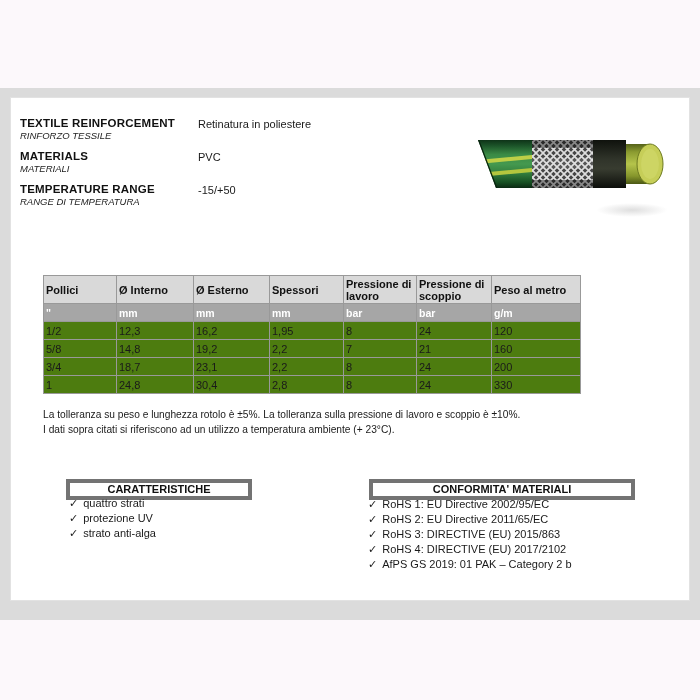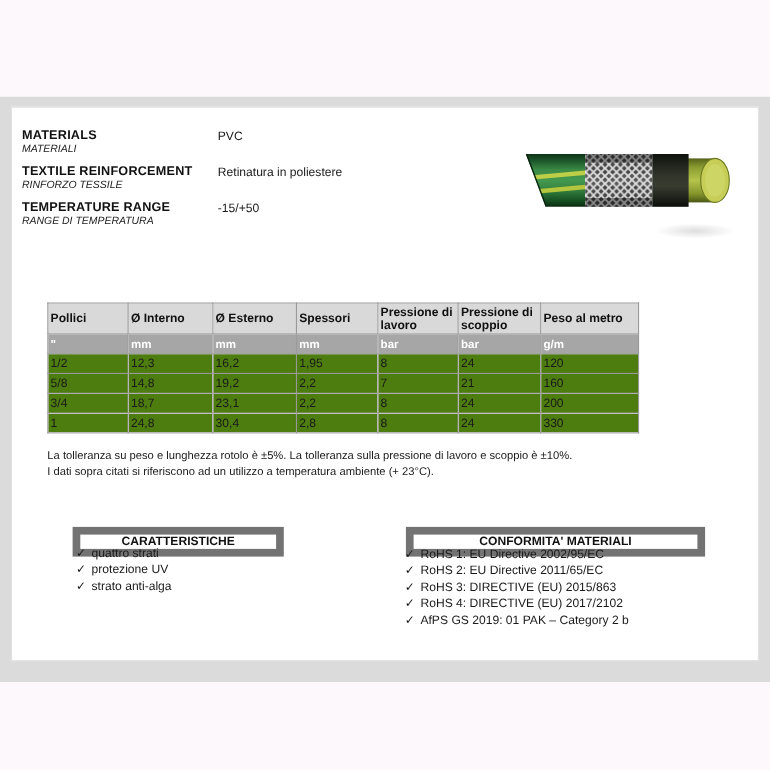--- a/index.html
+++ b/index.html
@@ -26,21 +26,21 @@
   .spec-table col.c1{width:73px}.spec-table col.c2{width:77px}.spec-table col.c3{width:76px}
   .spec-table col.c4{width:74px}.spec-table col.c5{width:73px}.spec-table col.c6{width:75px}
   .spec-table col.c7{width:89px}
   .hrow th{background:#d9d9d9;height:27px;font-size:11px;font-weight:bold;color:#111;line-height:12px;}
   .urow th{background:#a6a6a6;height:17px;font-size:10.5px;font-weight:bold;color:#ffffff;}
   .spec-table td{height:17px;font-size:11px;color:#1a1a1a;background:#4d7c0f;}
   
   .notes{position:absolute;left:32px;top:309px;}
   .note-line{font-size:10.2px;line-height:15px;color:#1a1a1a;white-space:nowrap;}
   
-  .box{position:absolute;top:381px;height:13px;line-height:13px;border:7px solid #737373;
+  .box{position:absolute;top:381px;height:13px;line-height:13px;border:4px solid #737373;
     background:#fff;text-align:center;font-size:11px;font-weight:bold;color:#111;}
   .carat-box{left:55px;width:178px;}
   .conf-box{left:358px;width:258px;}
   
   .checklist{list-style:none;margin:0;padding:0;position:absolute;font-size:11px;color:#1a1a1a;}
   .carat-list{left:58px;top:398px;}
   .conf-list{left:357px;top:399px;}
   .check-item{line-height:15px;white-space:nowrap;}
   .check{margin-right:5px;font-size:11px;color:#1a1a1a;}
 </style>
@@ -48,31 +48,31 @@
 <body>
 
 <div class="stage">
   <div class="band"></div>
 
   <div class="paper">
 
     <div id="specs" class="specs">
         <div class="spec-row">
           <div class="spec-labels">
+            <div class="spec-en">TEXTILE REINFORCEMENT</div>
+            <div class="spec-it">RINFORZO TESSILE</div>
+          </div>
+          <div class="spec-value">Retinatura in poliestere</div>
+        </div>
+        <div class="spec-row">
+          <div class="spec-labels">
             <div class="spec-en">MATERIALS</div>
             <div class="spec-it">MATERIALI</div>
           </div>
           <div class="spec-value">PVC</div>
-        </div>
-        <div class="spec-row">
-          <div class="spec-labels">
-            <div class="spec-en">TEXTILE REINFORCEMENT</div>
-            <div class="spec-it">RINFORZO TESSILE</div>
-          </div>
-          <div class="spec-value">Retinatura in poliestere</div>
         </div>
         <div class="spec-row">
           <div class="spec-labels">
             <div class="spec-en">TEMPERATURE RANGE</div>
             <div class="spec-it">RANGE DI TEMPERATURA</div>
           </div>
           <div class="spec-value">-15/+50</div>
         </div>
       </div>
 

